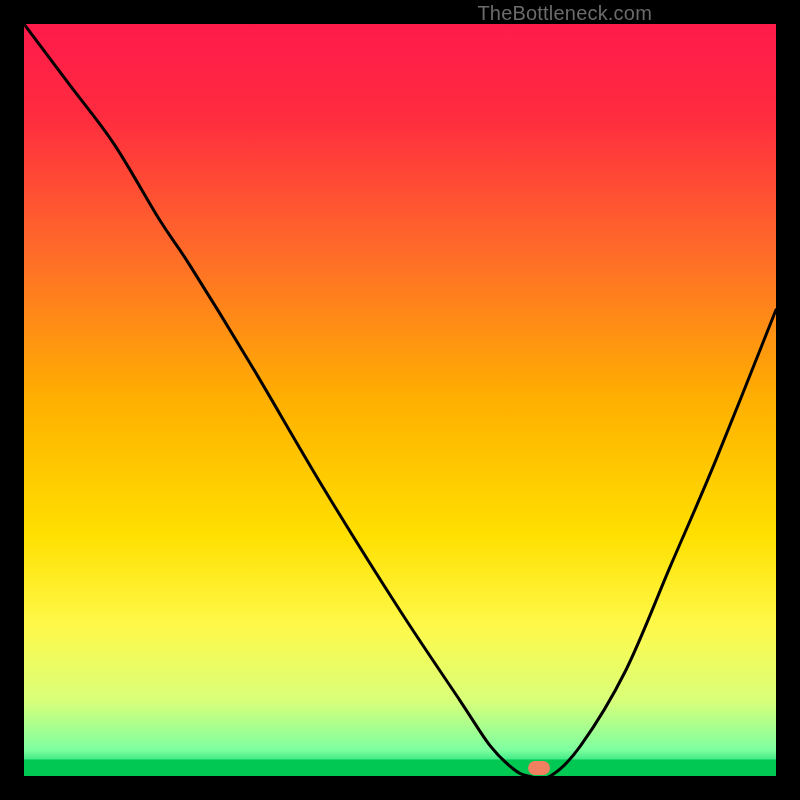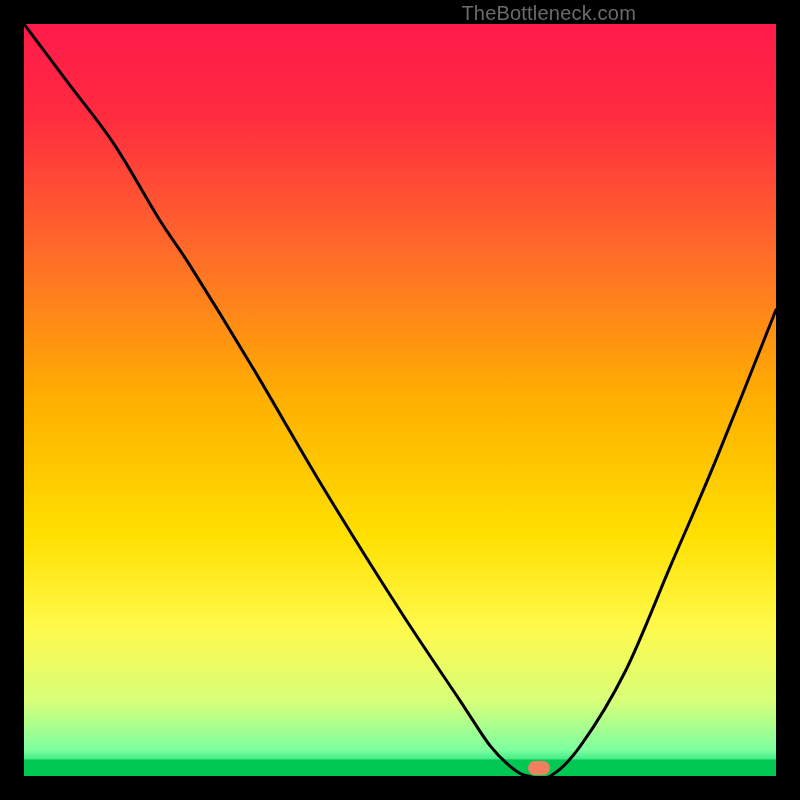--- a/index.html
+++ b/index.html
@@ -9,20 +9,21 @@
     height: 800px;
     background: #000;
     font-family: Arial, Helvetica, sans-serif;
     overflow: hidden;
   }
   .frame {
     position: relative;
     width: 644px;
     height: 800px;
     background: #000;
+    padding-left: 16px;
   }
   .watermark {
     position: absolute;
     top: 2px;
     right: 8px;
     color: #6b6b6b;
     font-size: 20px;
     font-weight: 500;
     letter-spacing: 0.2px;
     z-index: 10;

